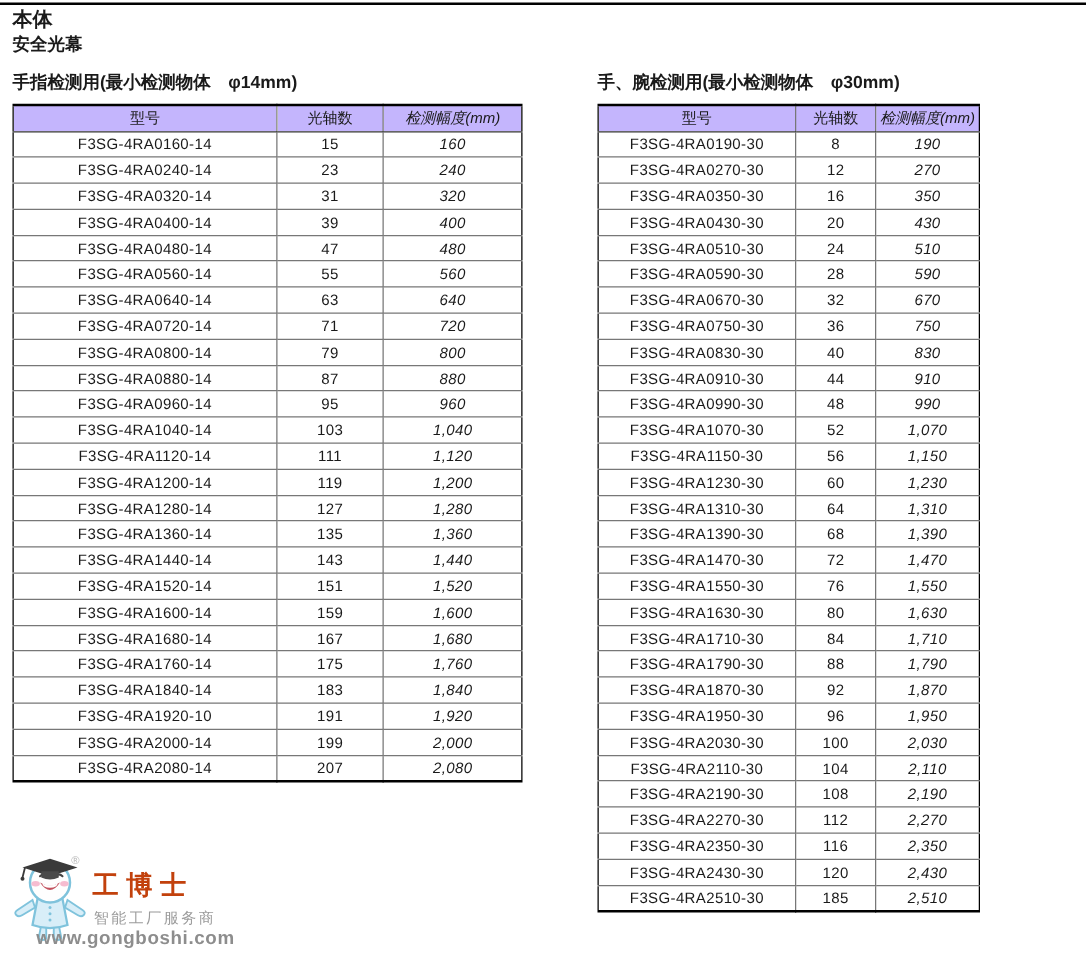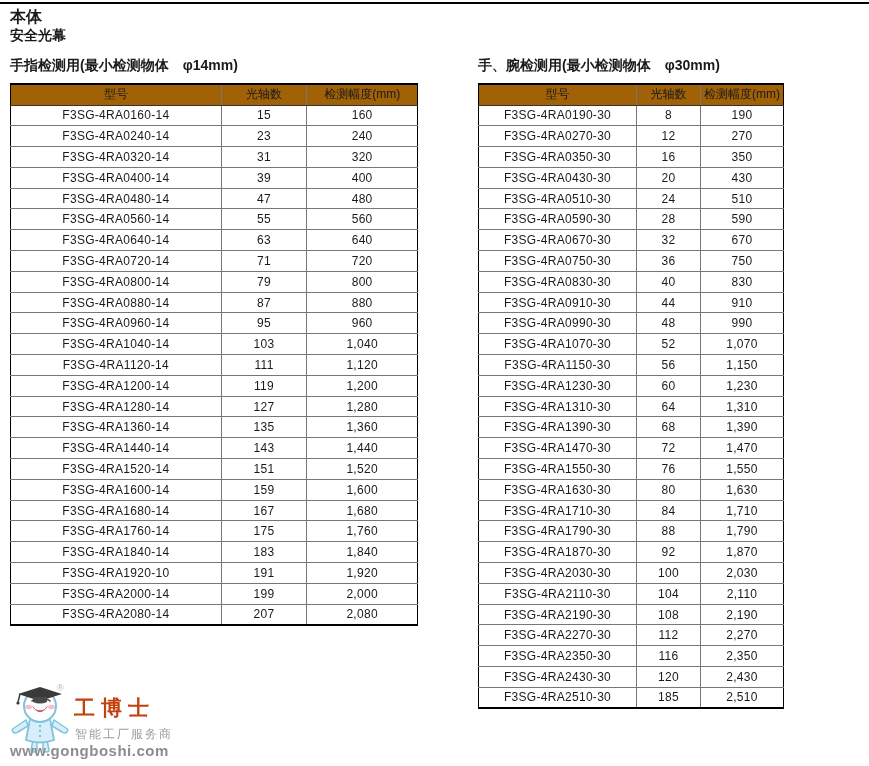--- a/index.html
+++ b/index.html
@@ -47,29 +47,29 @@
   table.spec th, table.spec td {
     border: 1px solid #777;
     font-size: 12px;
     text-align: center;
     vertical-align: middle;
     padding: 0;
     white-space: nowrap;
     overflow: hidden;
   }
   table.spec th {
-    background: #a16207;
+    background: #c4b5fd;
     font-weight: 400;
     height: 21px;
     border-top: none;
     border-bottom: 1px solid #333;
   }
   table.spec td { height: 20.8px; background: #fff; }
   table.spec th:first-child, table.spec td:first-child { border-left: none; }
-  table.spec th:last-child,  table.spec td:last-child  { border-right: none; }
+  table.spec th:last-child,  table.spec td:last-child  { border-right: none; font-style: italic; }
   table.spec td { letter-spacing: 0.3px; }
 
   
   .watermark {
     position: absolute; left: 8px; top: 676px;
     width: 185px; height: 88px;
     pointer-events: none;
   }
   .wm-mascot { position: absolute; left: 0; top: 8px; width: 64px; height: 72px; }
   .wm-reg {
@@ -82,21 +82,21 @@
     font-size: 21px; font-weight: bold;
     letter-spacing: 6px; color: #c2410c; line-height: 24px;
     white-space: nowrap;
   }
   .wm-tagline {
     position: absolute; left: 67px; top: 50px;
     font-size: 12px; letter-spacing: 2px; color: #9c9c9c;
     white-space: nowrap;
   }
   .wm-url {
-    position: absolute; left: 2px; top: 66px;
+    position: absolute; left: 21px; top: 66px;
     font-size: 15px; font-weight: 600;
     color: #8d8d8d; letter-spacing: 0.5px;
     white-space: nowrap;
   }
 </style>
 </head>
 <body>
 
 <div class="top-rule"></div>
 
@@ -368,20 +368,25 @@
           <td>F3SG-4RA1790-30</td>
           <td>88</td>
           <td>1,790</td>
         </tr>
         <tr>
           <td>F3SG-4RA1870-30</td>
           <td>92</td>
           <td>1,870</td>
         </tr>
         <tr>
+          <td>F3SG-4RA1950-30</td>
+          <td>96</td>
+          <td>1,950</td>
+        </tr>
+        <tr>
           <td>F3SG-4RA2030-30</td>
           <td>100</td>
           <td>2,030</td>
         </tr>
         <tr>
           <td>F3SG-4RA2110-30</td>
           <td>104</td>
           <td>2,110</td>
         </tr>
         <tr>

